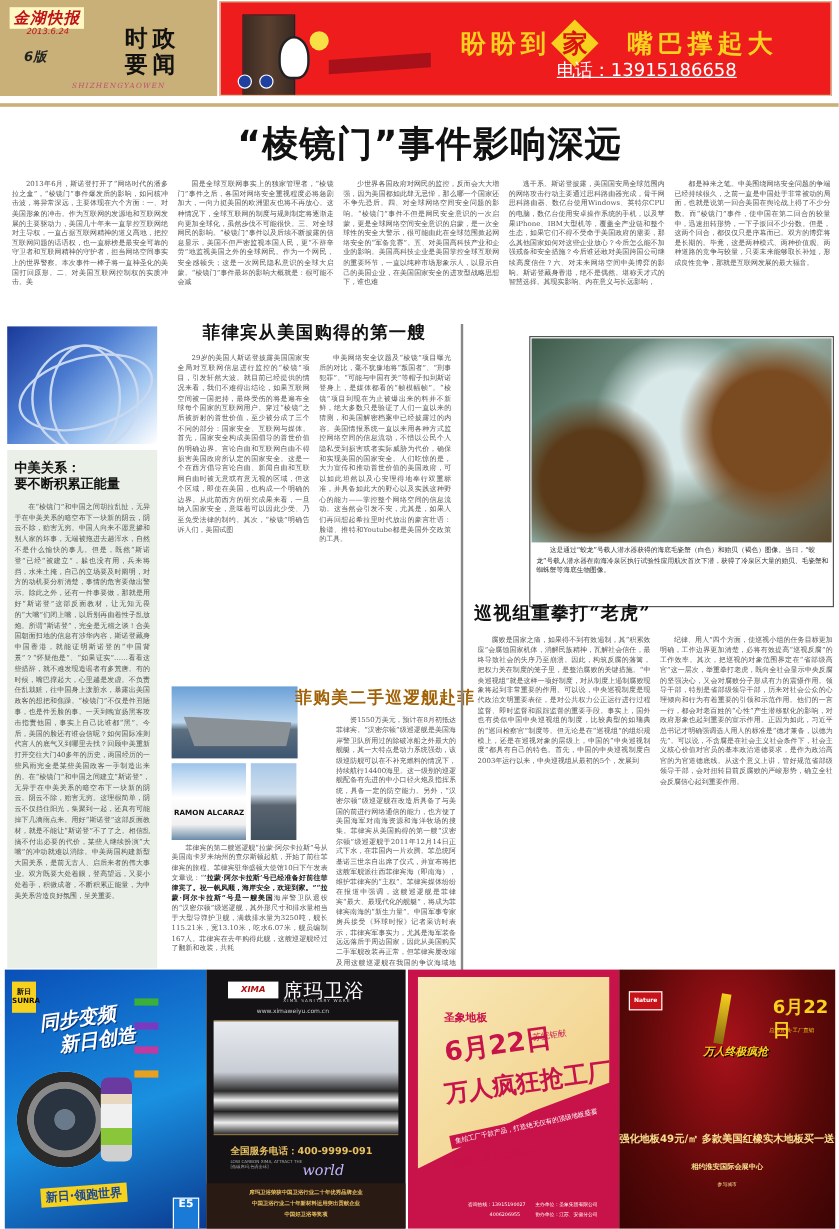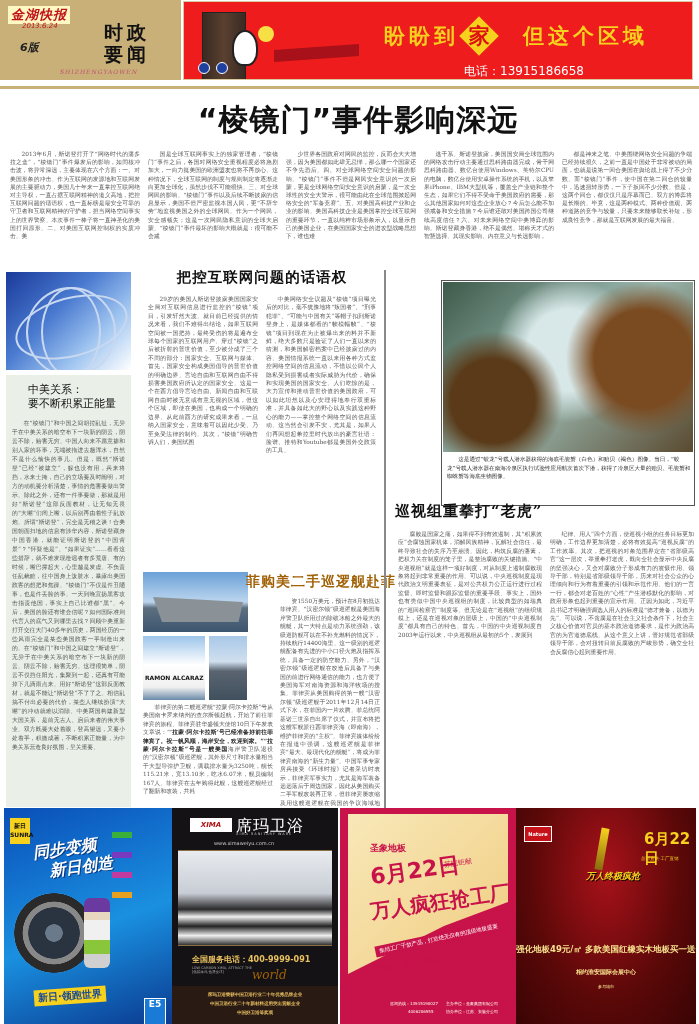--- a/index.html
+++ b/index.html
@@ -19,35 +19,35 @@
   .ad-top { left: 183px; top: 1px; width: 510px; height: 79px; background: #ee1c1c; border: 1px solid #d8c8a0; overflow: hidden; }
   .door { left: 18px; top: 10px; width: 44px; height: 68px; background: linear-gradient(90deg, #3a2a22, #5a4030 50%, #3a2a22); border: 1px solid #222; }
   .panda { left: 48px; top: 28px; width: 26px; height: 36px; background: #fff; border-radius: 50% 50% 40% 40%; border: 2px solid #222; }
   .ball { left: 74px; top: 24px; width: 16px; height: 16px; background: #f6e045; border-radius: 50%; }
   .ribbon { left: 90px; top: 45px; width: 85px; height: 12px; background: #a8101a; transform: skewY(-4deg); }
   .seal1 { left: 14px; top: 60px; width: 12px; height: 12px; border-radius: 50%; background: #2040a0; border: 1px solid #fff; }
   .seal2 { left: 32px; top: 60px; width: 12px; height: 12px; border-radius: 50%; background: #2040a0; border: 1px solid #fff; }
   .slogan { left: 200px; top: 20px; font-size: 21px; font-weight: bold; color: #f6d11e; letter-spacing: 4px; font-family: "DejaVu Sans", sans-serif; white-space: nowrap; }
   .slogan .home { display: inline-block; background: #f6d11e; color: #d11; width: 28px; height: 28px; transform: rotate(45deg); text-align: center; line-height: 28px; margin: 0 6px; }
   .slogan .home span { display: inline-block; transform: rotate(-45deg); letter-spacing: 0; }
-  .phone { left: 280px; top: 61px; font-size: 12px; color: #fff; font-family: "DejaVu Sans", sans-serif; }
+  .phone { left: 280px; top: 47px; font-size: 15px; color: #fff; font-family: "DejaVu Sans", sans-serif; text-decoration: underline; }
 
   .gold-bar { left: 0; top: 86px; width: 699px; height: 3px; background: #c9b079; }
 
   
   .headline { left: 0; top: 100px; width: 699px; text-align: center; font-size: 30px; font-weight: bold; font-family: "DejaVu Sans", sans-serif; color: #111; letter-spacing: 1px; padding-left: 17px; }
 
   .body-cols { left: 10px; top: 150px; width: 682px; height: 115px; display: flex; gap: 8px; font-size: 5.8px; line-height: 8.2px; color: #555; }
   .body-cols p { flex: 1; text-indent: 2em; text-align: justify; overflow: hidden; }
 
   
   .globe-img { left: 6px; top: 272px; width: 125px; height: 98px; background: linear-gradient(135deg, #1a3a9a 0%, #4a7ad0 40%, #9ec4f0 70%, #ffffff 100%); overflow: hidden; }
   .globe-ring { position: absolute; border: 2px solid #c8d8f0; border-radius: 50%; }
   .sidebar-box { left: 6px; top: 375px; width: 125px; height: 432px; background: #eaf0e8; padding: 8px 6px; }
-  .sidebar-title { font-size: 11px; font-weight: normal; line-height: 14px; color: #111; font-family: "DejaVu Serif", serif; margin-left: 16px; }
+  .sidebar-title { font-size: 11px; font-weight: bold; line-height: 14px; color: #111; font-family: "DejaVu Serif", serif; }
   .sidebar-text { margin-top: 8px; font-size: 5.8px; line-height: 9px; color: #555; text-indent: 2em; text-align: justify; height: 390px; overflow: hidden; }
 
   
   .sub1-title { left: 148px; top: 268px; width: 228px; text-align: center; font-size: 14.5px; font-weight: bold; color: #111; letter-spacing: 1px; }
   .mid-cols { left: 148px; top: 295px; width: 228px; height: 275px; display: flex; gap: 8px; font-size: 5.8px; line-height: 8.4px; color: #555; }
   .mid-cols p { flex: 1; text-indent: 2em; text-align: justify; overflow: hidden; }
   .vline { left: 384px; top: 270px; width: 2px; height: 540px; background: #888; }
 
   .ship-main { left: 143px; top: 572px; width: 105px; height: 60px; background: linear-gradient(180deg, #6ba0d8 0%, #bcd6ee 50%, #5d7080 60%, #3d5570 100%); overflow: hidden; }
   .ship-hull { position: absolute; left: 10px; top: 25px; width: 90px; height: 25px; background: #8a9298; clip-path: polygon(0 0, 100% 20%, 95% 100%, 10% 100%); }
@@ -84,21 +84,21 @@
   .ad1-logo { left: 140px; top: 190px; width: 22px; height: 28px; background: #1a7ad8; border: 1px solid #fff; color: #fff; font-size: 9px; font-weight: bold; text-align: center; font-family: "DejaVu Sans", sans-serif; }
 
   .ad2 { left: 172px; width: 166px; background: #141214; }
   .ad2-logo { left: 18px; top: 10px; width: 42px; height: 14px; background: #fff; color: #b01010; font-size: 7px; font-weight: bold; font-style: italic; text-align: center; line-height: 14px; font-family: "DejaVu Sans", sans-serif; }
   .ad2-name { left: 64px; top: 8px; font-size: 16px; color: #fff; font-family: "DejaVu Sans", sans-serif; letter-spacing: 1px; }
   .ad2-sub { left: 64px; top: 24px; font-size: 3.5px; color: #ccc; letter-spacing: 1px; font-family: "DejaVu Sans", sans-serif; }
   .ad2-url { left: 42px; top: 32px; font-size: 5px; color: #ccc; font-family: "DejaVu Sans", sans-serif; }
   .ad2-room { left: 6px; top: 42px; width: 154px; height: 96px; background: linear-gradient(180deg, #e8ecf0 0%, #c8ccd4 45%, #2a2a2a 62%, #f0f0f0 70%, #222 80%, #eee 90%, #333 100%); border-top: 1px solid #8a7040; border-bottom: 1px solid #8a7040; }
   .ad2-phone { left: 20px; top: 146px; font-size: 8px; font-weight: bold; color: #e8c060; font-family: "DejaVu Sans", sans-serif; }
   .ad2-en { left: 20px; top: 158px; font-size: 3.5px; color: #aaa; font-family: "DejaVu Sans", sans-serif; }
-  .ad2-world { left: 80px; top: 160px; font-size: 12px; font-style: italic; color: #a16207; font-family: "DejaVu Serif", serif; }
+  .ad2-world { left: 80px; top: 160px; font-size: 12px; font-style: italic; color: #c4b5fd; font-family: "DejaVu Serif", serif; }
   .ad2-foot { left: 0; top: 178px; width: 166px; height: 38px; background: #2a1a14; text-align: center; font-size: 4.5px; color: #e8c060; line-height: 9px; padding-top: 4px; font-family: "DejaVu Sans", sans-serif; font-weight: bold; }
 
   .ad3 { left: 340px; width: 176px; background: #c8124a; }
   .ad3-scroll { left: 8px; top: 6px; width: 160px; height: 160px; background: linear-gradient(135deg, #f8e8b8, #f0cc80); clip-path: polygon(0 0, 100% 0, 100% 55%, 60% 70%, 30% 85%, 0 100%); }
   .ad3-brand { left: 30px; top: 34px; font-size: 9px; font-weight: bold; color: #c8124a; font-family: "DejaVu Sans", sans-serif; }
   .ad3-date { left: 30px; top: 48px; font-size: 22px; font-weight: bold; color: #c8124a; font-family: "DejaVu Sans", sans-serif; transform: rotate(-8deg); }
   .ad3-tag { left: 104px; top: 50px; font-size: 7px; color: #c8124a; font-family: "DejaVu Sans", sans-serif; transform: rotate(-8deg); }
   .ad3-main { left: 30px; top: 80px; font-size: 20px; font-weight: bold; color: #c8124a; font-family: "DejaVu Sans", sans-serif; transform: rotate(-8deg); white-space: nowrap; }
   .ad3-strip { left: 34px; top: 124px; width: 140px; background: #c8124a; color: #fff; font-size: 5.5px; padding: 2px 4px; transform: rotate(-12deg); font-family: "DejaVu Sans", sans-serif; white-space: nowrap; }
   .ad3-slogan { left: 38px; top: 150px; font-size: 8px; color: #c8124a; font-weight: bold; transform: rotate(-10deg); font-family: "DejaVu Sans", sans-serif; }
@@ -127,21 +127,21 @@
 <div class="abs section-title">时政要闻</div>
 <div class="abs pinyin">SHIZHENGYAOWEN</div>
 
 <div class="abs ad-top">
   <div class="abs door"></div>
   <div class="abs panda"></div>
   <div class="abs ball"></div>
   <div class="abs ribbon"></div>
   <div class="abs seal1"></div>
   <div class="abs seal2"></div>
-  <div class="abs slogan"><span>盼盼到</span><span class="home"><span>家</span></span><span style="margin-left:24px">但这个区域</span></div>
+  <div class="abs slogan"><span>盼盼到</span><span class="home"><span>家</span></span><span style="margin-left:24px">嘴巴撑起大</span></div>
   <div class="abs phone">电话：13915186658</div>
 </div>
 
 <div class="abs gold-bar"></div>
 
 <div class="abs headline">“棱镜门”事件影响深远</div>
 <div class="abs body-cols">
   <p>2013年6月，斯诺登打开了“网络时代的潘多拉之盒”，“棱镜门”事件爆发后的影响，如同核冲击波，将异常深远，主要体现在六个方面：一、对美国形象的冲击。作为互联网的发源地和互联网发展的主要驱动力，美国几十年来一直掌控互联网绝对主导权，一直占据互联网精神的道义高地，把控互联网问题的话语权，也一直标榜是最安全可靠的守卫者和互联网精神的守护者，担当网络空间事实上的世界警察。本次事件一棒子将一直神圣化的美国打回原形。二、对美国互联网控制权的实质冲击。美</p>
   <p>国是全球互联网事实上的独家管理者，“棱镜门”事件之后，各国对网络安全重视程度必将急剧加大，一向力挺美国的欧洲盟友也将不再放心。这种情况下，全球互联网的制度与规则制定将逐渐走向更加全球化，虽然步伐不可能很快。三、对全球网民的影响。“棱镜门”事件以及后续不断披露的信息显示，美国不但严密监视本国人民，更“不辞辛劳”地监视美国之外的全球网民。作为一个网民，安全感顿失；这是一次网民隐私意识的全球大启蒙。“棱镜门”事件最坏的影响大概就是：很可能不会减</p>
   <p>少世界各国政府对网民的监控，反而会大大增强，因为美国都如此肆无忌惮，那么哪一个国家还不争先恐后。四、对全球网络空间安全问题的影响。“棱镜门”事件不但是网民安全意识的一次启蒙，更是全球网络空间安全意识的启蒙，是一次全球性的安全大警示，很可能由此在全球范围掀起网络安全的“军备竞赛”。五、对美国高科技产业和企业的影响。美国高科技企业是美国掌控全球互联网的重要环节，一直以纯粹市场形象示人，以显示自己的美国企业，在美国国家安全的进攻型战略思想下，谁也难</p>
@@ -153,21 +153,21 @@
   <div class="globe-ring" style="left:20px;top:15px;width:90px;height:90px;"></div>
   <div class="globe-ring" style="left:8px;top:25px;width:115px;height:60px;transform:rotate(-15deg);"></div>
   <div class="globe-ring" style="left:35px;top:15px;width:60px;height:90px;"></div>
 </div>
 <div class="abs sidebar-box">
   <div class="sidebar-title">中美关系：</div>
   <div class="sidebar-title">要不断积累正能量</div>
   <div class="sidebar-text">在“棱镜门”和中国之间胡拉乱扯，无异于在中美关系的暗空布下一块新的阴云，阴云不除，贻害无穷。中国人向来不愿意掺和别人家的坏事，无端被拖进去趟浑水，自然不是什么愉快的事儿。但是，既然“斯诺登”已经“被建立”，躲也没有用，兵来将挡，水来土掩，自己的立场要及时阐明，对方的动机要分析清楚，事情的危害要做出警示。除此之外，还有一件事要做，那就是用好“斯诺登”这部反面教材，让无知无畏的“大嘴”们闭上嘴，以后别再由着性子乱放炮。所谓“斯诺登”，完全是无稽之谈！合美国朝面扫地的信息有涉华内容，斯诺登藏身中国香港，就能证明斯诺登的“中国背景”？“怀疑他是”、“如果证实”……看看这些措辞，就不难发现造谣者有多荒唐。有的时候，嘴巴撑起大，心里越是发虚。不负责任乱栽赃，往中国身上泼脏水，暴露出美国政客的想把和焦躁。“棱镜门”不仅是件丑陋事，也是件丢脸的事。一天到晚宣扬黑客攻击指责他国，事实上自己比谁都“黑”。今后，美国的脸还有谁会信呢？如何国际准则代言人的底气又到哪里去找？回顾中美重新打开交往大门40多年的历史，两国经历的一些风雨完全是某些美国政客一手制造出来的。在“棱镜门”和中国之间建立“斯诺登”，无异于在中美关系的暗空布下一块新的阴云。阴云不除，贻害无穷。这理很简单，阴云不仅挡住阳光，集聚到一起，还真有可能掉下几滴雨点来。用好“斯诺登”这部反面教材，就是不能让“斯诺登”不了了之。相信乱搞不付出必要的代价，某些人继续扮演“大嘴”的冲动就难以消除。中美两国构建新型大国关系，是前无古人、启后来者的伟大事业。双方既要大处着眼，登高望远，又要小处着手，积微成著，不断积累正能量，为中美关系营造良好氛围，呈关重要。</div>
 </div>
 
-<div class="abs sub1-title">把控互联网问题的话语权</div>
+<div class="abs sub1-title">菲律宾从美国购得的第一艘</div>
 <div class="abs mid-cols">
   <p>29岁的美国人斯诺登披露美国国家安全局对互联网信息进行监控的“棱镜”项目，引发轩然大波。就目前已经提供的情况来看，我们不难得出结论，如果互联网空间被一国把持，最终受伤的将是遍布全球每个国家的互联网用户。穿过“棱镜”之后被折射的普世价值，至少被分成了三个不同的部分：国家安全、互联网与媒体。首先，国家安全构成美国倡导的普世价值的明确边界。言论自由和互联网自由不得损害美国政府所认定的国家安全。这是一个在西方倡导言论自由、新闻自由和互联网自由时被无意或有意无视的区域，但这个区域，即使在美国，也构成一个明确的边界。从此前西方的研究成果来看，一旦纳入国家安全，意味着可以因此少受、乃至免受法律的制约。其次，“棱镜”明确告诉人们，美国试图</p>
   <p>中美网络安全议题及“棱镜”项目曝光后的对比，毫不犹豫地将“叛国者”、“刑事犯罪”、“可能与中国有关”等帽子扣到斯诺登身上，是媒体都看的“帧模幅帧”。“棱镜”项目到现在为止被爆出来的料并不新鲜，绝大多数只是验证了人们一直以来的猜测，和美国解密档案中已经披露过的内容。美国情报系统一直以来用各种方式监控网络空间的信息流动，不惜以公民个人隐私受到损害或者实际威胁为代价，确保和实现美国的国家安全。人们吃惊的是，大力宣传和推动普世价值的美国政府，可以如此坦然以及心安理得地奉行双重标准，并具备如此大的野心以及实践这种野心的能力——掌控整个网络空间的信息流动。这当然会引发不安，尤其是，如果人们再回想起希拉里时代放出的豪言壮语：脸谱、推特和Youtube都是美国外交政策的工具。</p>
 </div>
 
 <div class="abs ship-main">
     <div class="ship-hull"></div>
   </div>
 <div class="abs ship-left">
     <div class="ship-left-text">RAMON ALCARAZ</div>

